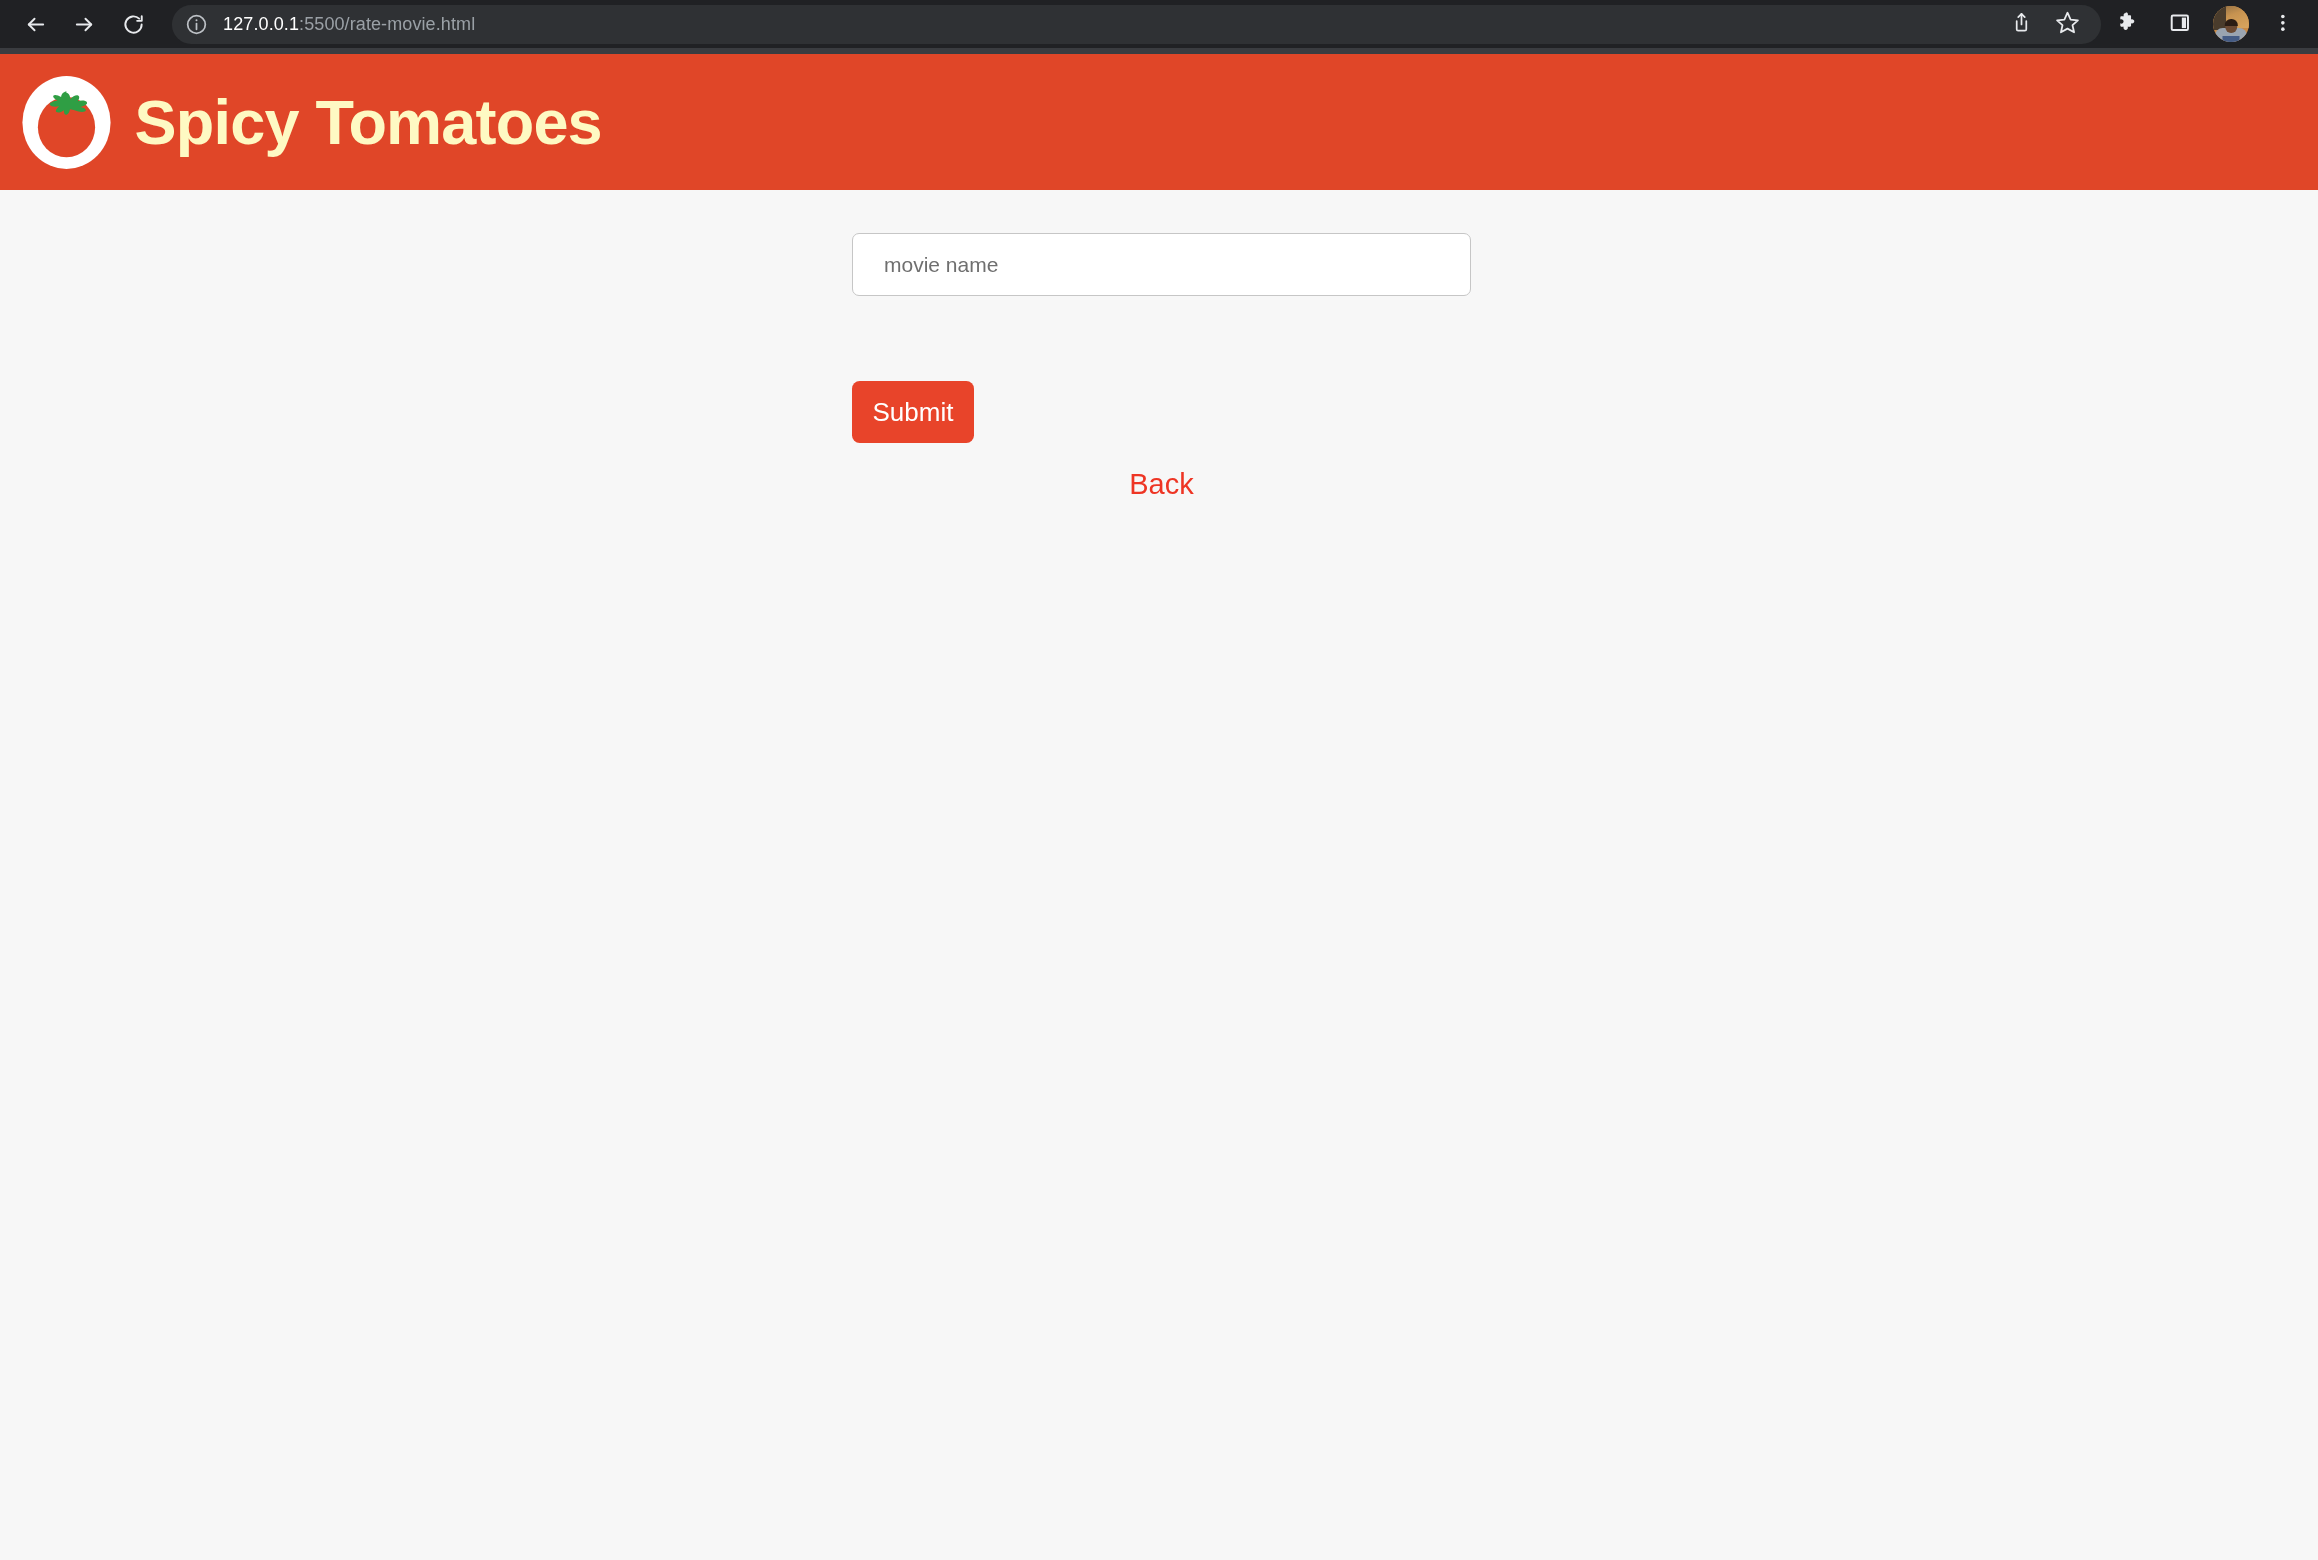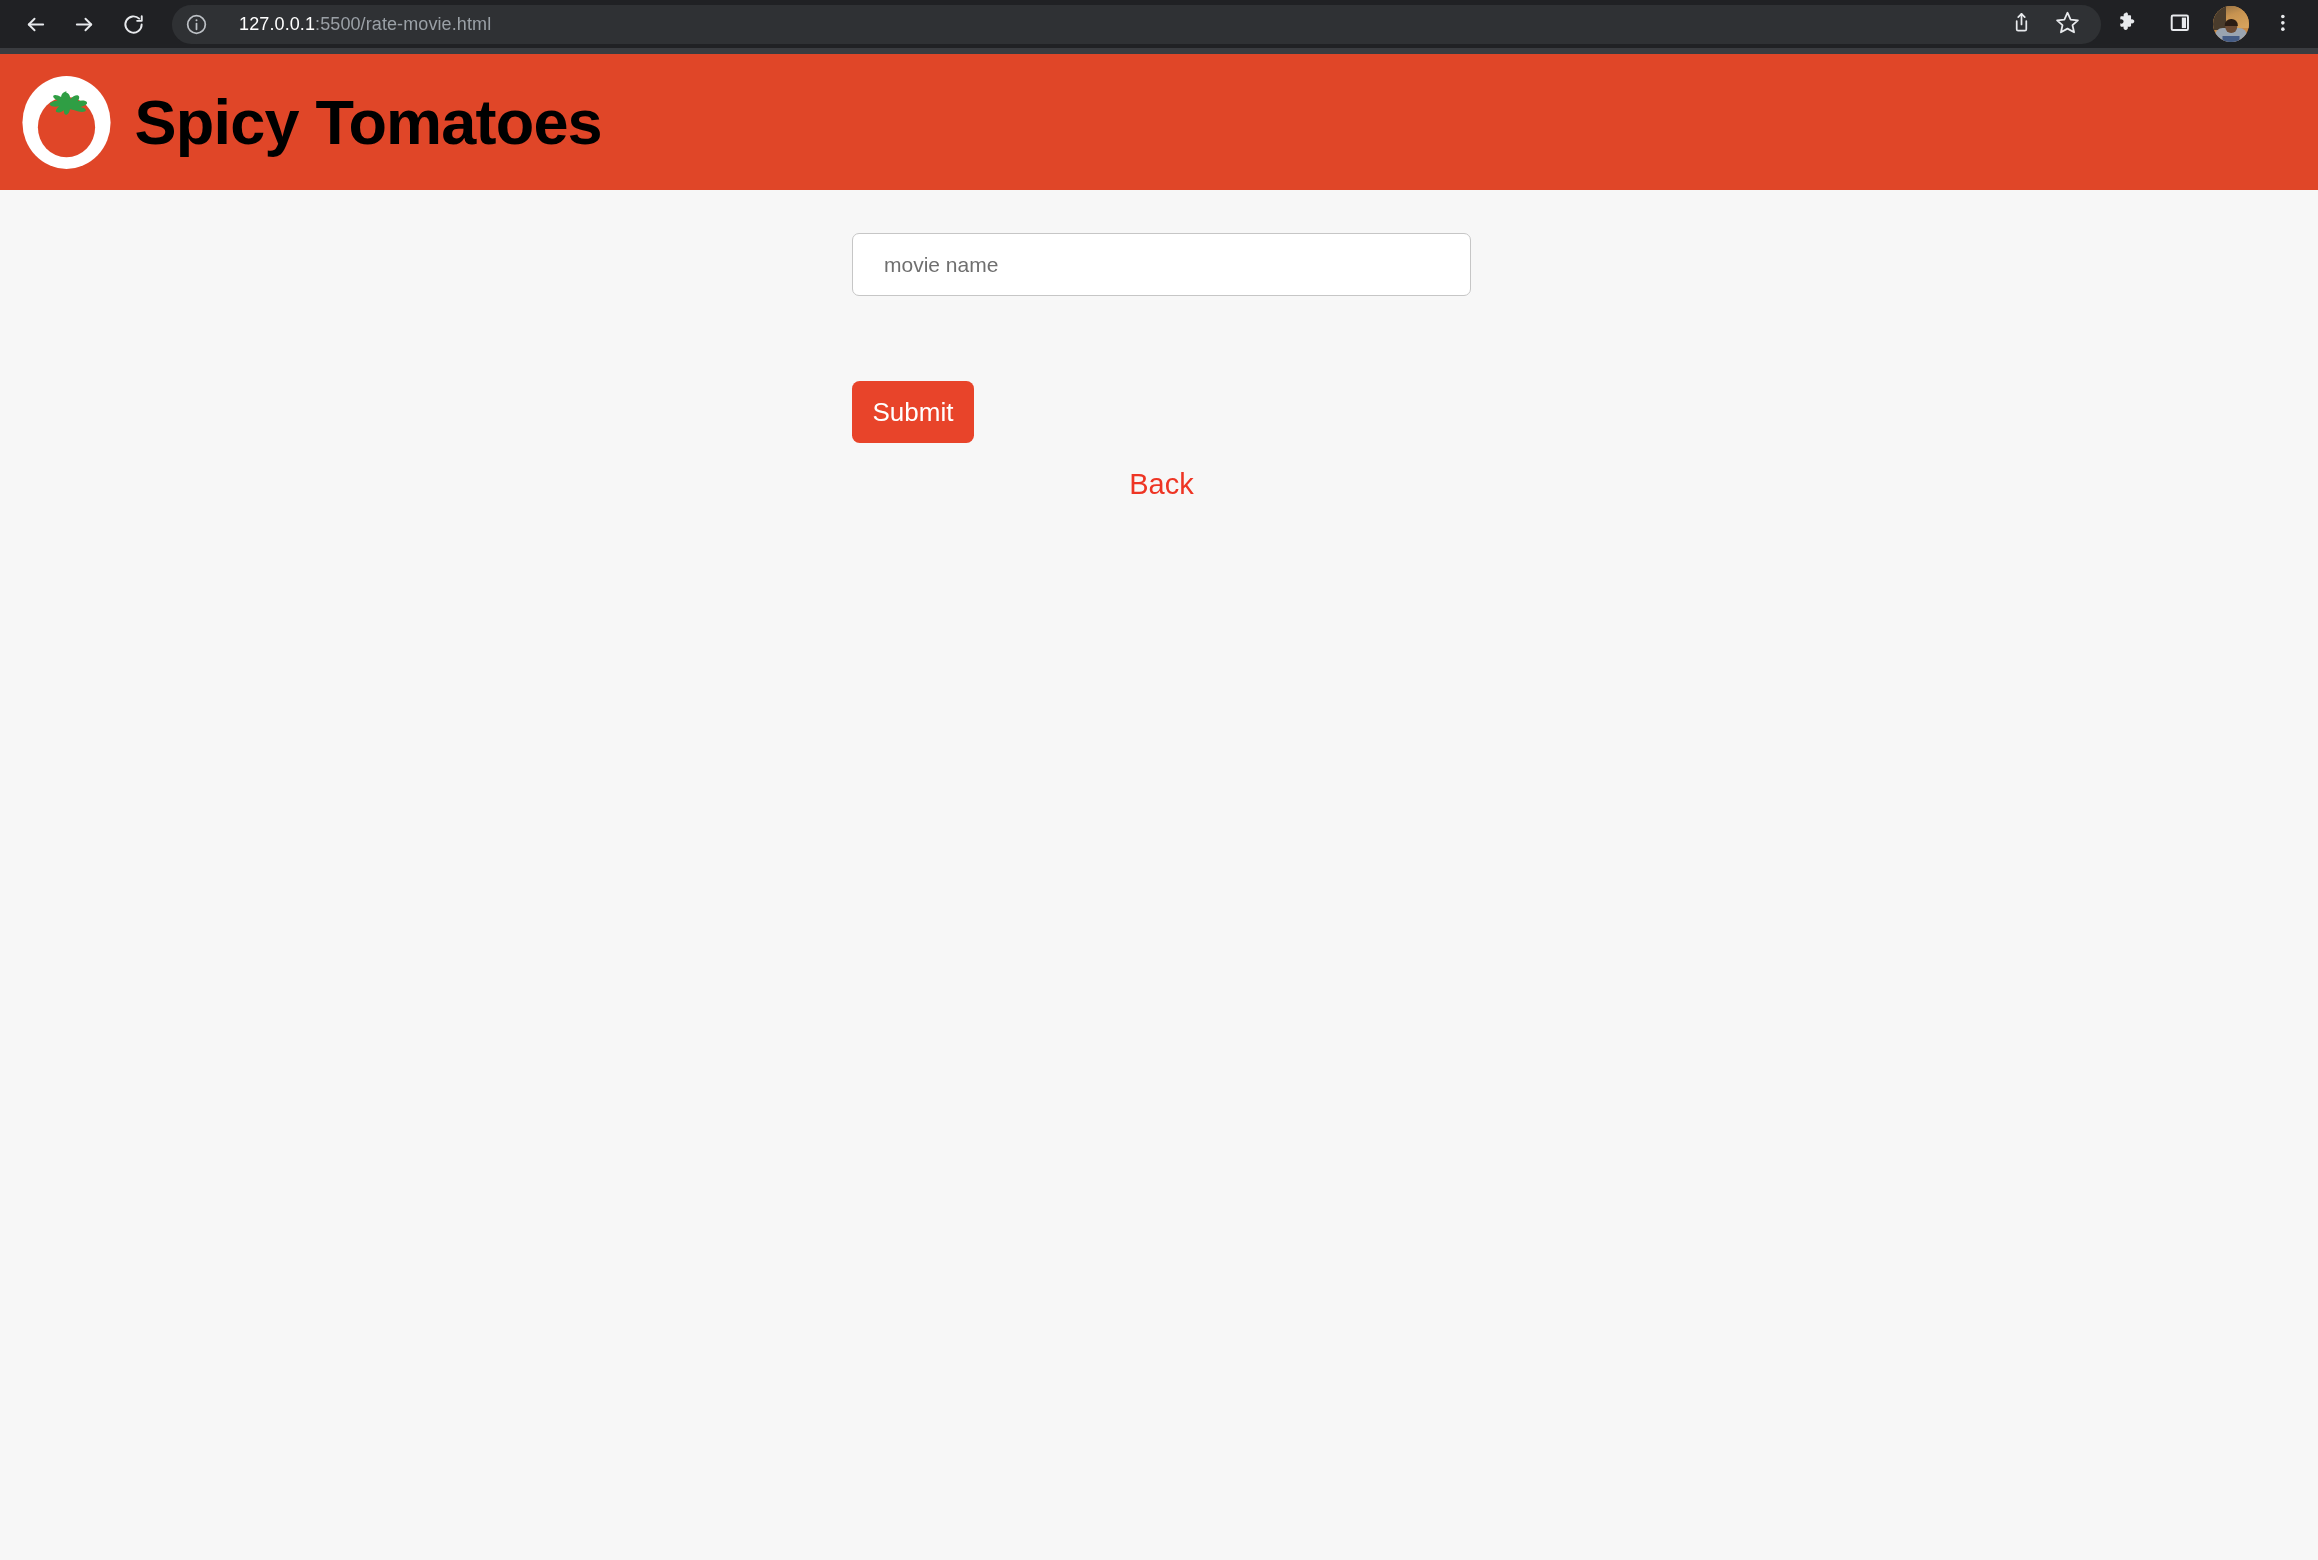--- a/index.html
+++ b/index.html
@@ -57,21 +57,20 @@
     left: 172px;
     top: 4.6px;
     width: 1929px;
     height: 39px;
     background: #2f3134;
     border-radius: 19.3px;
     display: flex;
     align-items: center;
     box-sizing: border-box;
     padding: 0 4.6px 0 0;
-    gap: 16px;
   }
   .omni-info {
     width: 48px;
     height: 39px;
     display: flex;
     align-items: center;
     justify-content: center;
     flex: 0 0 auto;
     cursor: pointer;
   }
@@ -203,21 +202,21 @@
     padding-left: 17px;
     box-sizing: border-box;
   }
   .logo-mark {
     position: relative;
     width: 99px;
     height: 99px;
     flex: 0 0 auto;
   }
   .brand-title {
-    color: #000000;
+    color: #fef9c3;
     font-size: 63px;
     font-weight: 700;
     letter-spacing: -0.8px;
     margin-left: 18.6px;
     line-height: 1;
     white-space: nowrap;
   }
 
   
   .page-body {

